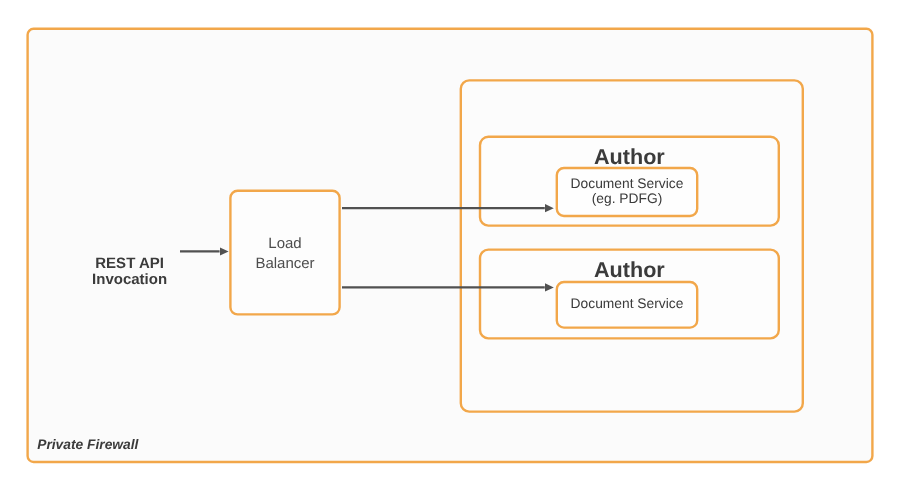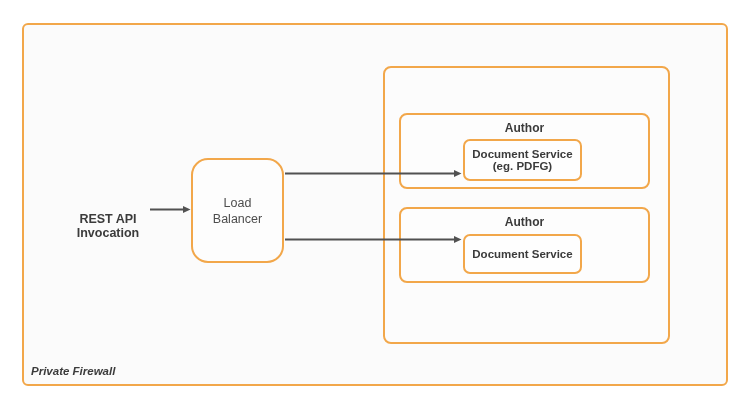--- a/index.html
+++ b/index.html
@@ -43,44 +43,43 @@
   #cluster-label  { left: 383px; top: 45px; }
   #topology-label { left: 399px; top: 81px; }
   #firewall-label { left: 31px;  top: 364px; font-size: 11.5px; font-style: italic; }
 
   .author-label {
     display: block;
     text-align: center;
     margin-top: 6px;
     color: var(--dark);
     font-weight: bold;
-    font-size: 12px;
+    font-size: 18px;
   }
   .ds-box {
     display: flex;
     flex-direction: column;
     align-items: center;
     justify-content: center;
     text-align: center;
     color: var(--dark);
-    font-weight: bold;
+    font-weight: normal;
     font-size: 11.5px;
     line-height: 12px;
   }
   #lb-box {
     display: flex;
     flex-direction: column;
     align-items: center;
     justify-content: center;
     text-align: center;
     color: var(--body);
     font-weight: normal;
     font-size: 12.5px;
     line-height: 16px;
-    border-radius: 17px;
   }
   #rest-api-label {
     position: absolute;
     left: 64px;
     top: 212px;
     width: 88px;
     text-align: center;
     color: var(--dark);
     font-weight: bold;
     font-size: 12.5px;

